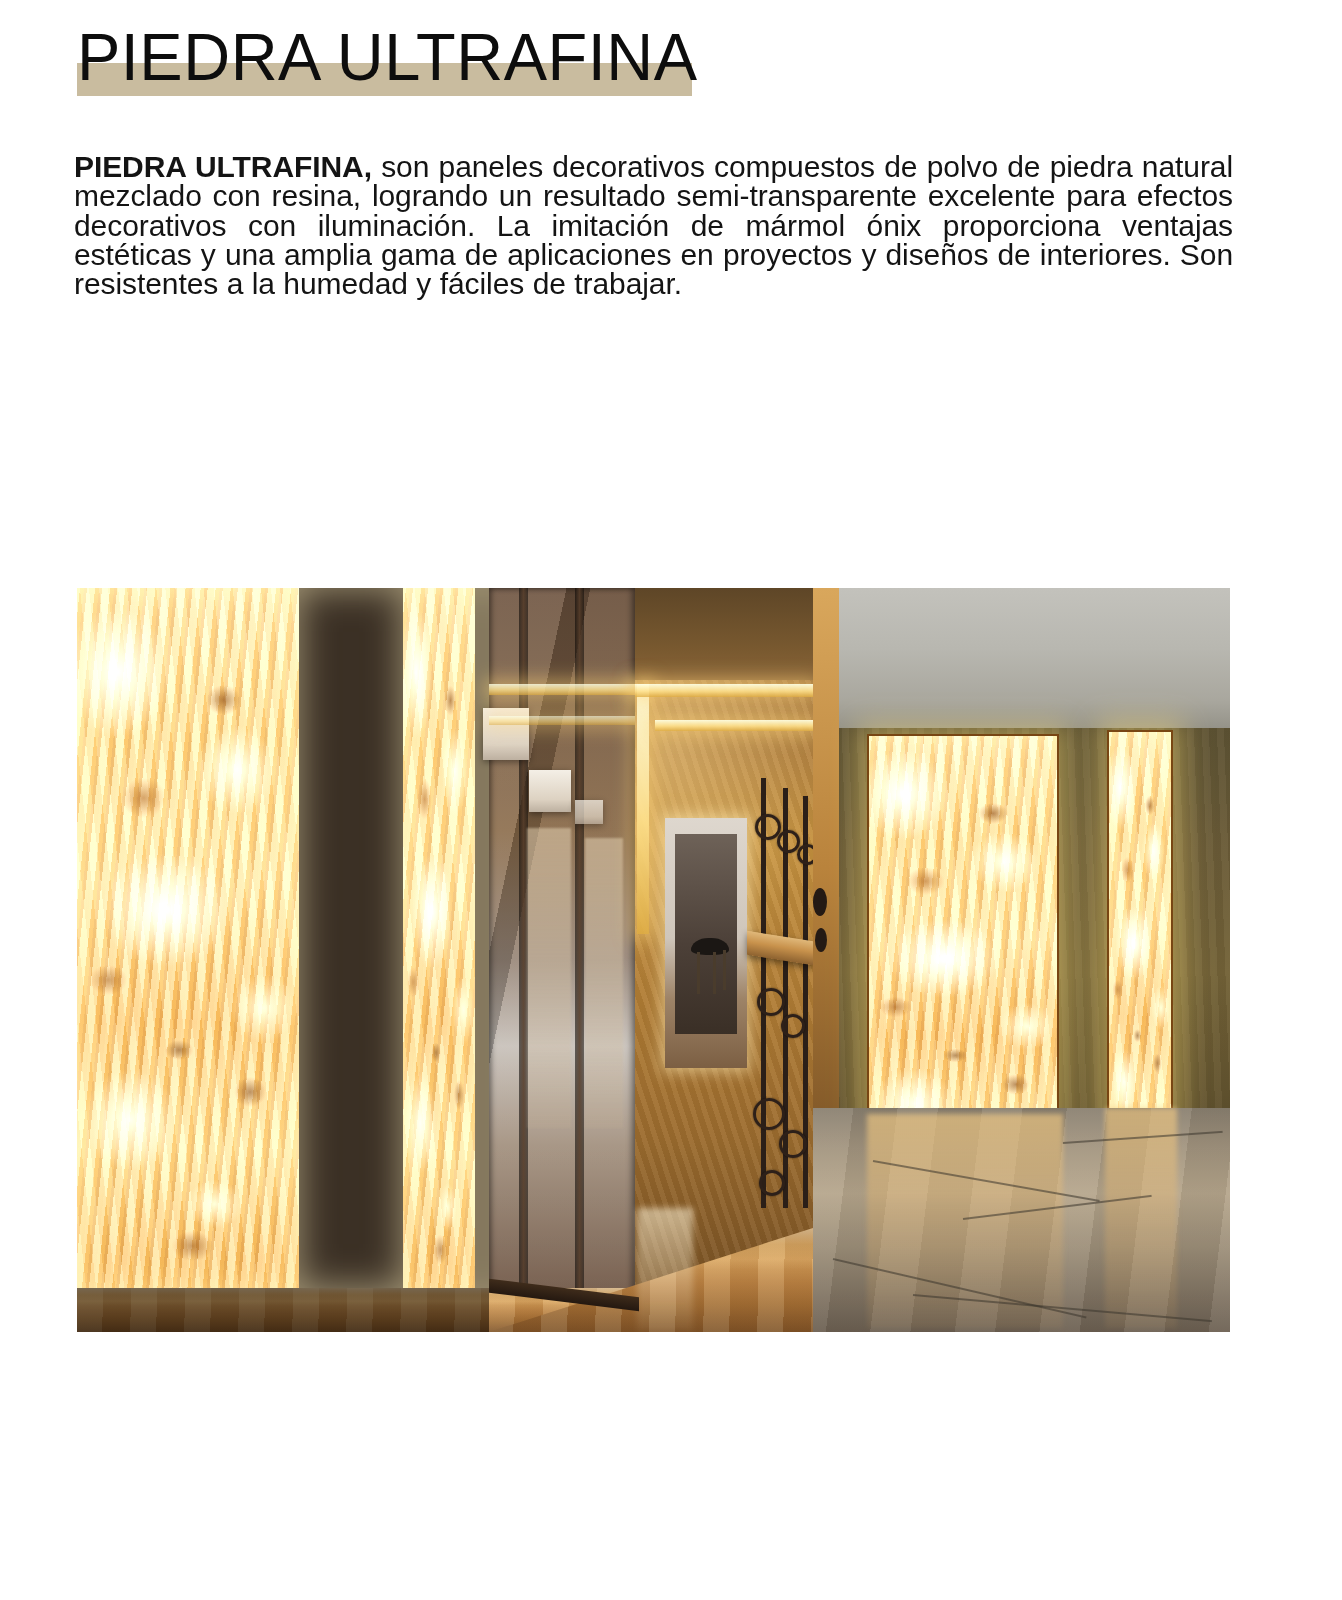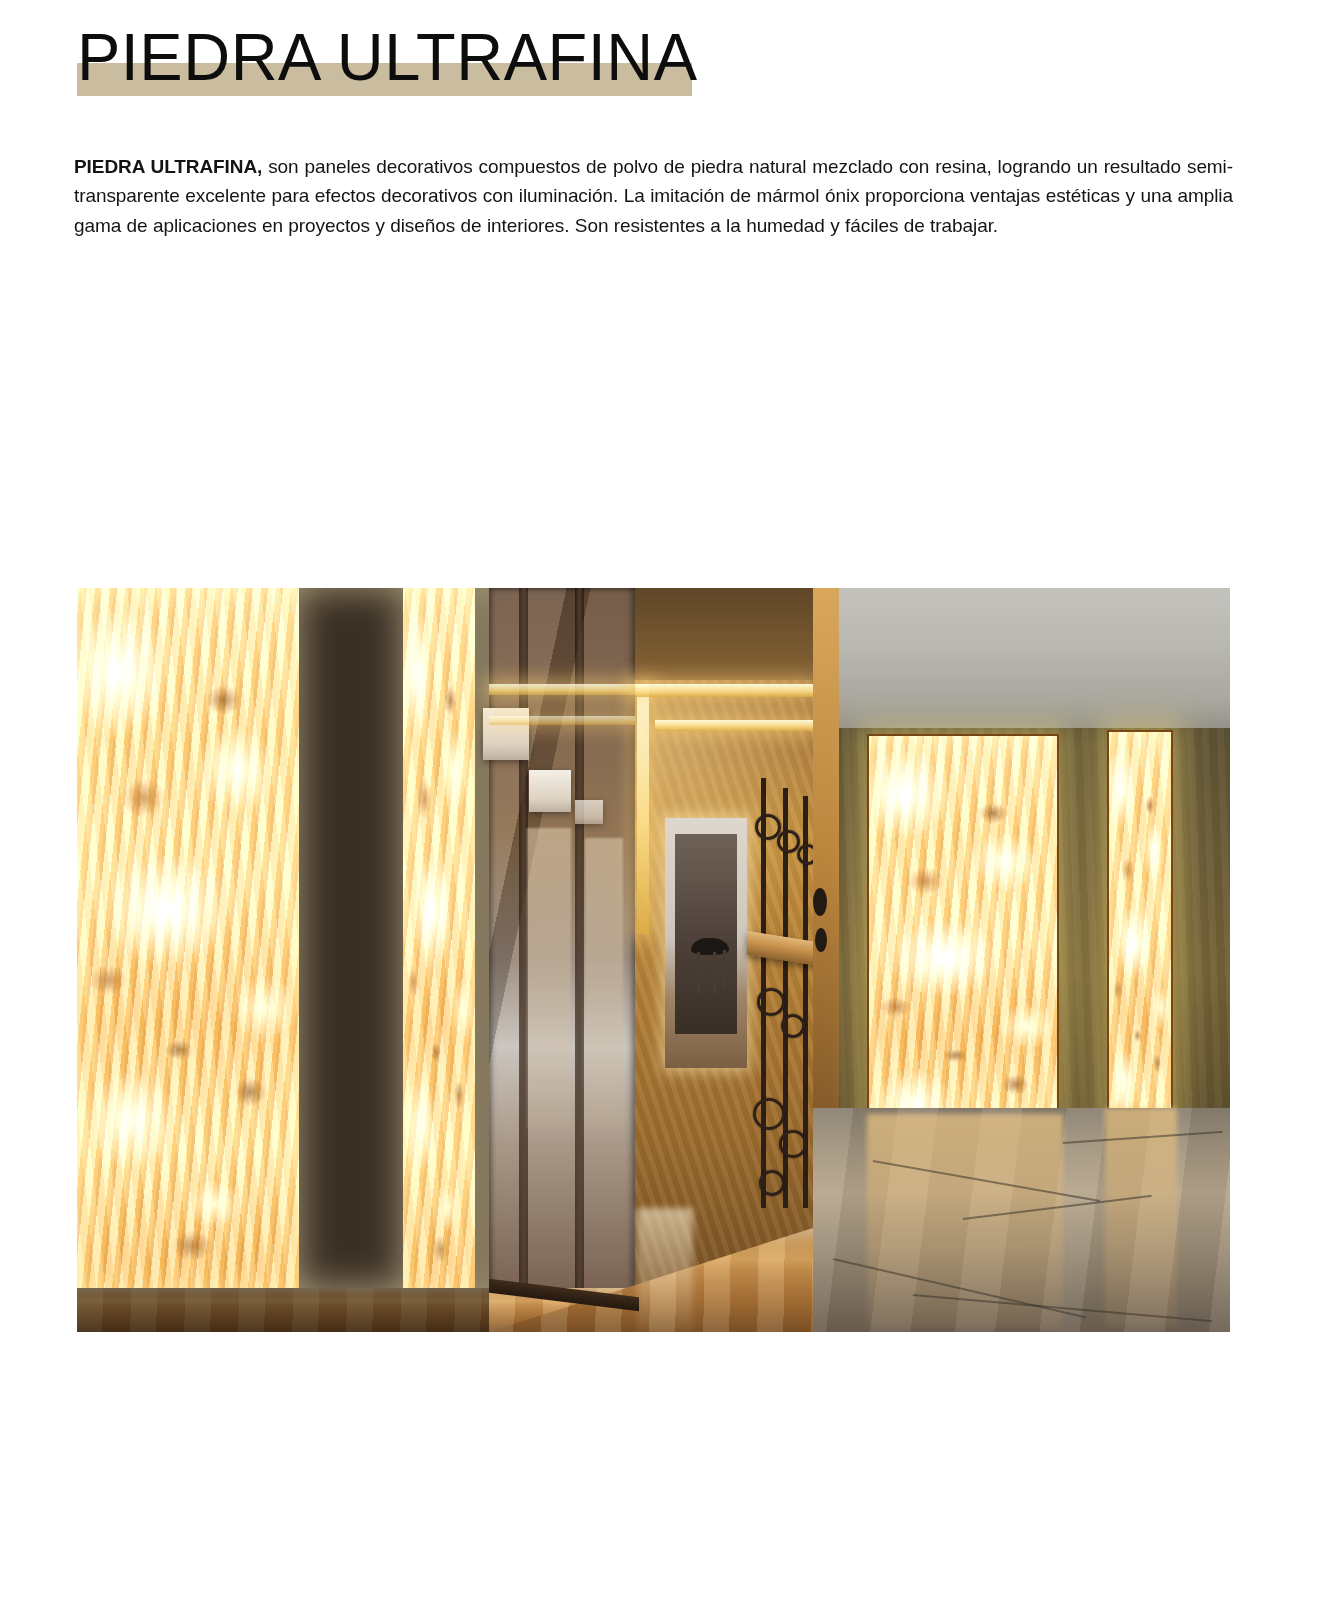--- a/index.html
+++ b/index.html
@@ -47,21 +47,21 @@
     transform: scaleX(0.97);
     transform-origin: left top;
   }
 
   
   .body-copy {
     position: absolute;
     left: 74px;
     top: 140px;
     width: 1159px;
-    font-size: 19px;
+    font-size: 30px;
     line-height: 29.3px;
     color: #141414;
     text-align: justify;
     letter-spacing: -0.08px;
     word-spacing: 0.2px;
     margin-top: 12px;
   }
   .body-copy .lead {
     font-weight: 700;
   }

